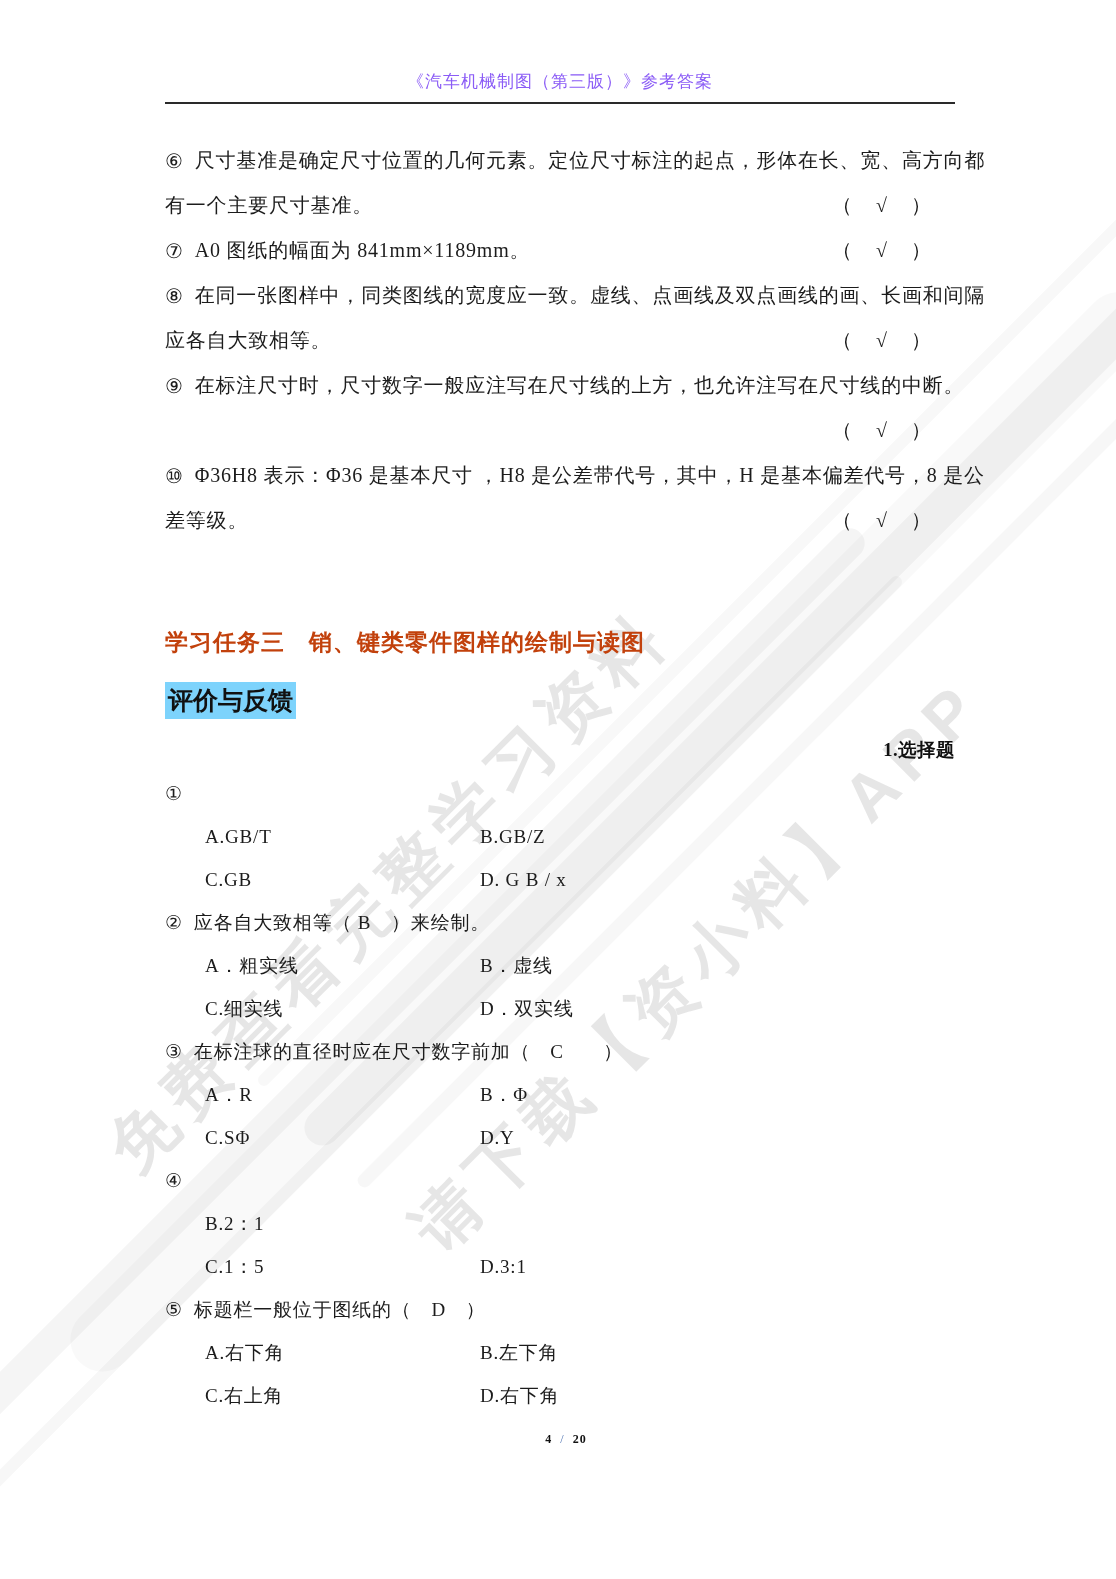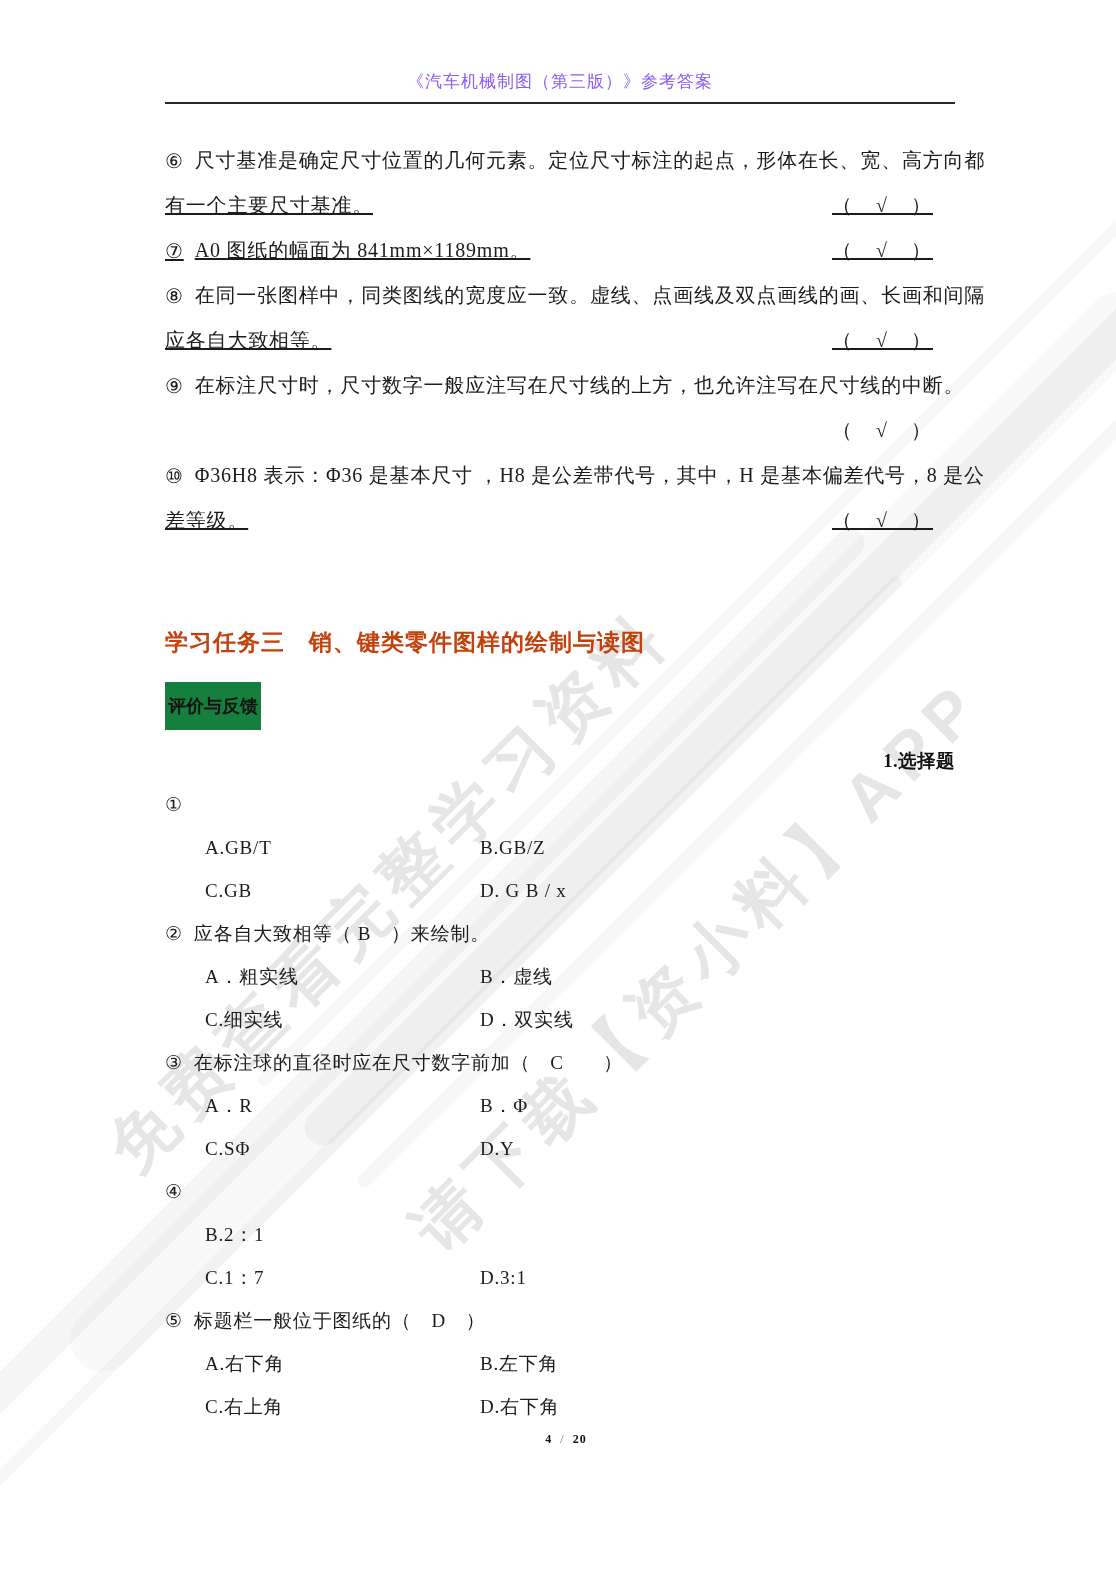--- a/index.html
+++ b/index.html
@@ -39,40 +39,40 @@
     font-size:17px;
     letter-spacing:1px;
     color:#8b5cf6;
   }
   .hdr-rule{margin-top:9px;border-bottom:2px solid #2a2a2a;height:0;}
   
   .tf-block{margin-top:34px;}
   .tfline{height:45px;display:flex;align-items:center;font-size:20px;letter-spacing:0.8px;}
   .tfline .num{margin-right:11px;flex:0 0 auto;}
   .tfline .txt{white-space:nowrap;}
-  .tfline.between{justify-content:space-between;text-decoration:underline;}
+  .tfline.between{justify-content:space-between;}
   .tfline.markonly{justify-content:flex-end;}
   .mark{margin-right:22px;white-space:nowrap;letter-spacing:2px;}
   
   .sec-title{
     margin-top:84px;
     font-family:"Liberation Sans","DejaVu Sans",sans-serif;
     font-weight:bold;
     font-size:23px;
     color:#c2410c;
     letter-spacing:1px;
   }
   .sec-sub{
     margin-top:24px;
     display:inline-block;
     font-family:"Liberation Sans","DejaVu Sans",sans-serif;
     font-weight:bold;
-    font-size:18px;
-    background:#15803d;
-    padding:12px 3px;
+    font-size:25px;
+    background:#7dd3fc;
+    padding:2px 3px;
     color:#111;
   }
   .sec-part{
     margin-top:18px;
     font-weight:bold;
     font-size:18.5px;
     color:#111;
     letter-spacing:0.5px;
     text-align:right;
   }
@@ -222,21 +222,21 @@
       </div>
 
       <div>
         <div class="qline">
           <span class="num">④</span>
         </div>
         <div class="qline optrow">
           <span class="opt">B.2：1</span>
         </div>
         <div class="qline optrow">
-          <span class="opt">C.1：7</span>
+          <span class="opt">C.1：5</span>
           <span class="opt">D.3:1</span>
         </div>
       </div>
 
       <div>
         <div class="qline">
           <span class="num">⑤</span>
           <span>标题栏一般位于图纸的（　D　）</span>
         </div>
         <div class="qline optrow">

